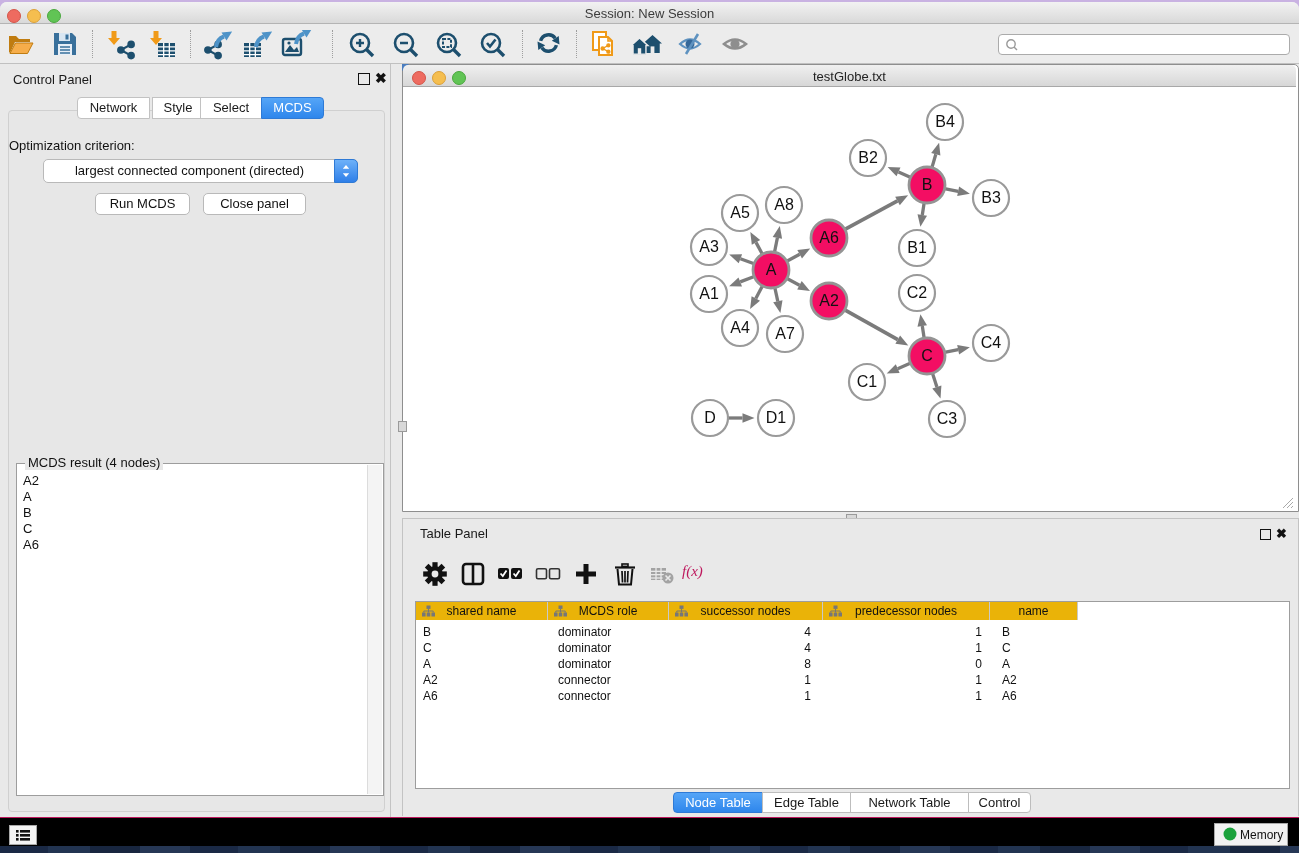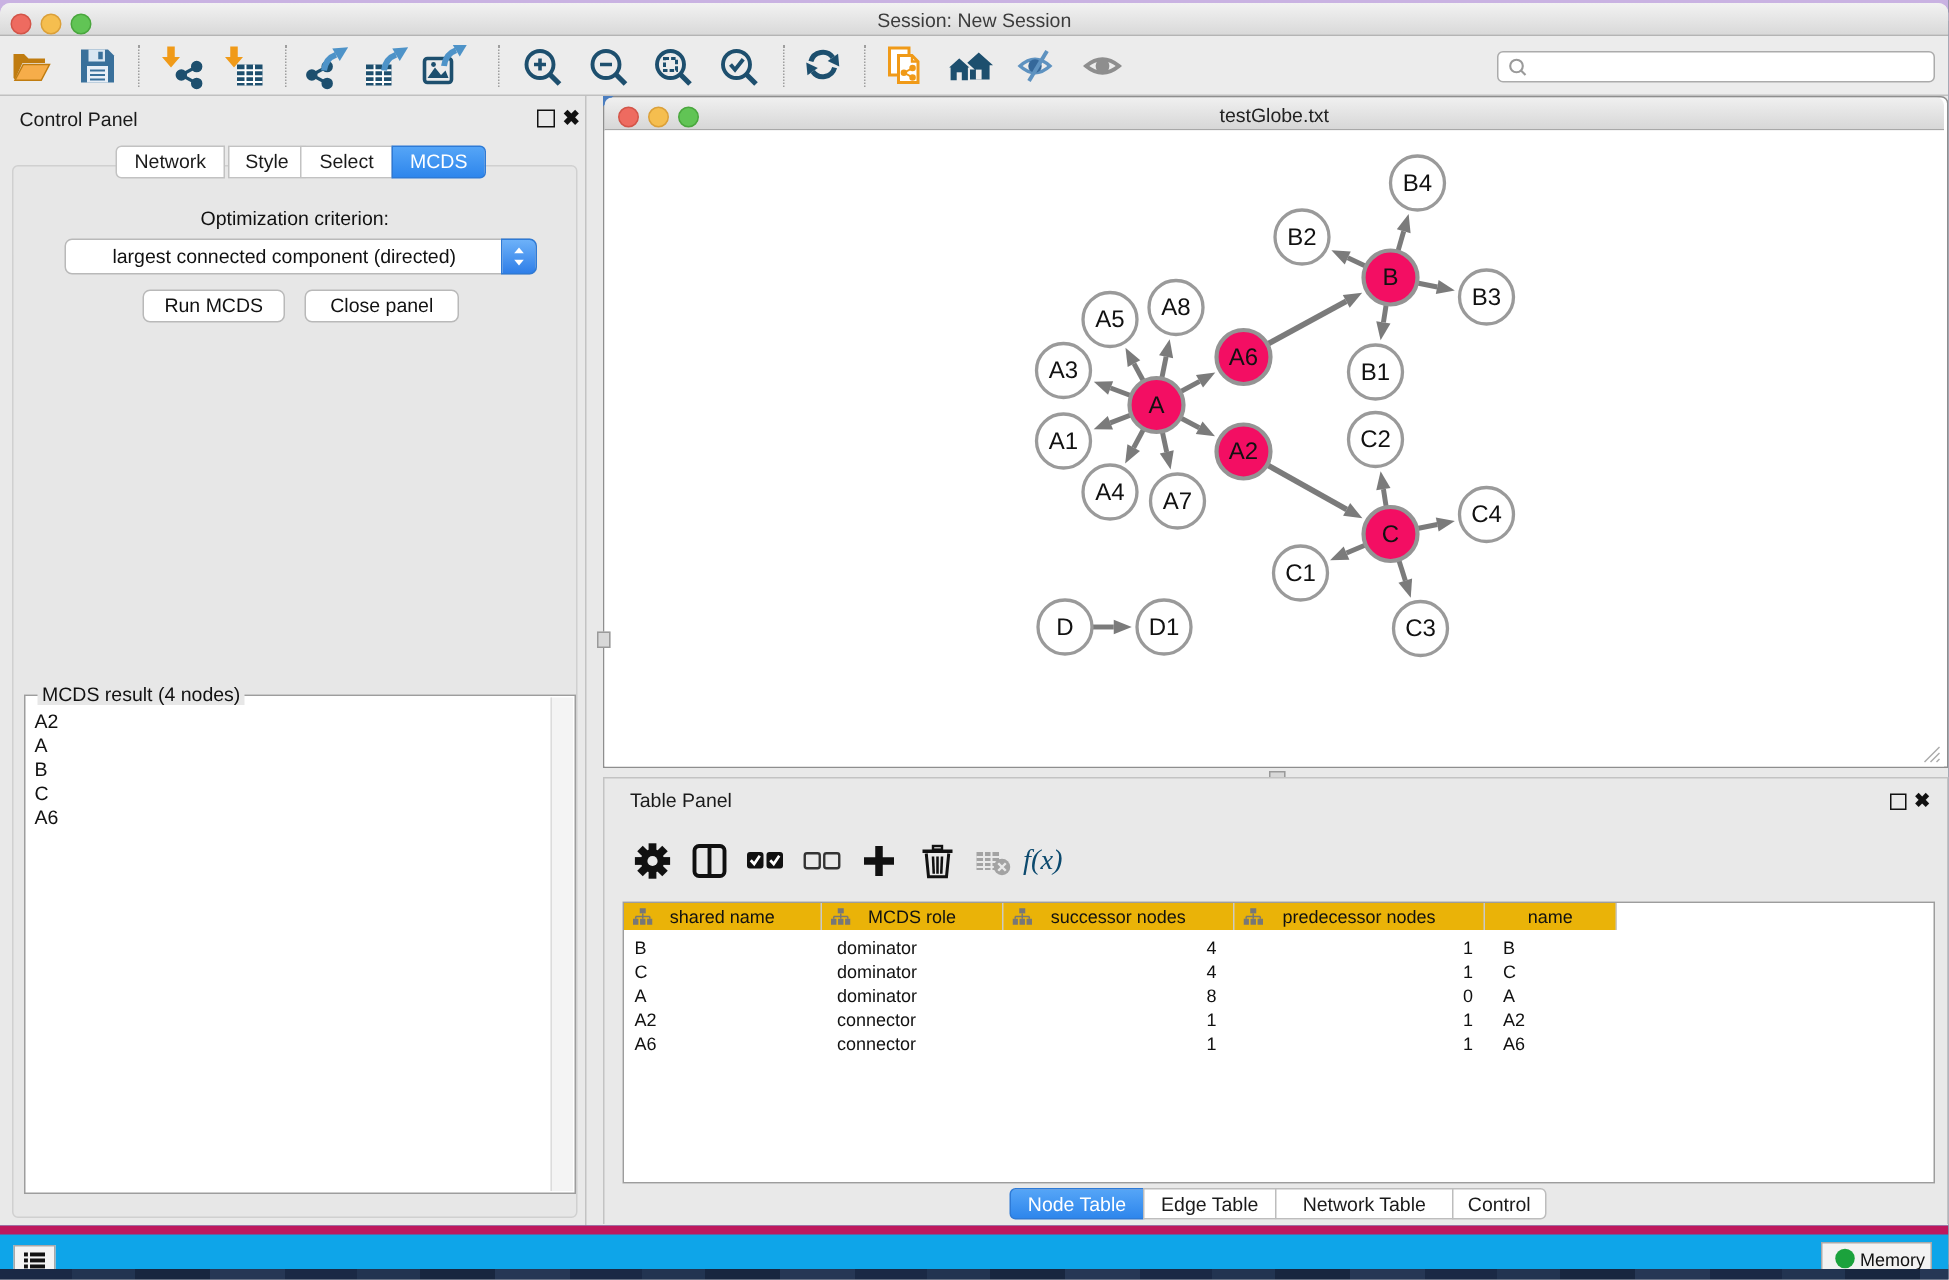--- a/index.html
+++ b/index.html
@@ -17,21 +17,21 @@
 #searchbox{left:998px;top:10px;width:290px;height:19px;background:#fff;border:1px solid #ababab;border-radius:4px}
 #mainarea{left:0;top:62px;width:1299px;height:753px;background:#e9e9e9}
 
 #cpanel{left:0;top:0;width:390px;height:753px;background:#e9e9e9;border-right:1px solid #c3c3c3}
 #cp-title{left:13px;top:8px;font-size:13px;color:#1a1a1a}
 .wbtn{position:absolute;top:9px;font-size:12px;color:#111}
 #cp-tabs{left:77px;top:33px;height:22px;z-index:3}
 .tab{position:absolute;top:0;height:20px;border:1px solid #c2c2c2;background:#fff;font-size:13px;color:#1a1a1a;text-align:center;line-height:20px}
 .tabsel{background:linear-gradient(#55a5f7,#2e86ec);color:#fff;border-color:#2e7ad6}
 #cp-inner{left:8px;top:46px;width:375px;height:700px;background:#e7e7e7;border:1px solid #d0d0d0;border-radius:4px}
-#opt-label{left:0;top:27px;width:100%;text-align:center;font-size:13px;color:#111}
+#opt-label{left:0;top:27px;width:100%;text-align:left;font-size:13px;color:#111}
 #cp-select{left:34px;top:48px;width:291px;height:22px;background:#fff;border:1px solid #b9b9b9;border-radius:5px;font-size:13px;color:#111;text-align:center;line-height:21px;padding-right:22px}
 #cp-spin{right:-1px;top:-1px;width:22px;height:22px;border-radius:0 5px 5px 0;background:linear-gradient(#6db1f9,#2f7fe8);border:1px solid #2e7ad6}
 .cbtn{position:absolute;height:20px;background:#fff;border:1px solid #b9b9b9;border-radius:5px;font-size:13px;color:#111;text-align:center;line-height:19px}
 #mcds-box{left:7px;top:352px;width:366px;height:331px;border:1px solid #9d9d9d;background:#fff}
 #mcds-label{left:16px;top:344px;background:#e7e7e7;padding:0 3px;font-size:13px;color:#111}
 #mcds-list{left:1px;top:1px;width:352px;height:329px;font-size:13px;color:#111;line-height:16px;padding:8px 0 0 5px}
 #mcds-scroll{right:1px;top:1px;width:14px;height:329px;background:#f4f4f4;border-left:1px solid #dcdcdc}
 
 #netwin{left:402px;top:0px;width:895px;height:446px;background:#fff;border:1px solid #8e8e8e;border-radius:5px 5px 0 0}
 #net-titlebar{left:0;top:0;width:893px;height:21px;background:linear-gradient(#f0f0f0,#d7d7d7);border-bottom:1px solid #a8a8a8;border-radius:5px 5px 0 0}
@@ -40,21 +40,21 @@
 
 #tpanel{left:402px;top:454px;width:895px;height:297px;background:#e9e9e9;border:1px solid #c3c3c3;border-bottom:none}
 #tp-title{left:17px;top:7px;font-size:13px;color:#1a1a1a}
 #tp-toolbar{left:0;top:0;width:893px;height:297px}
 #tp-table{left:12px;top:82px;width:873px;height:186px;background:#fff;border:1px solid #9d9d9d}
 .thdr{position:absolute;top:0;height:18px;background:#eab308;border-right:1px solid #c9c9c9;font-size:12px;color:#111;text-align:center;line-height:18px}
 .trow{position:absolute;font-size:12px;color:#111;height:16px;line-height:16px}
 #tp-tabs{left:0;top:273px;width:893px;height:24px}
 .btab{position:absolute;top:0;height:19px;background:#fff;border:1px solid #bdbdbd;font-size:13px;color:#1a1a1a;text-align:center;line-height:20px}
 
-#statusbar{left:0;top:815px;width:1299px;height:29px;background:#0ea5e9;border-top:6px solid #be185d}
+#statusbar{left:0;top:815px;width:1299px;height:29px;background:#000000;border-top:1px solid #be185d}
 #list-btn{left:9px;top:7px;width:26px;height:18px;background:#f4f4f4;border:1px solid #a9a9a9}
 #mem-btn{left:1214px;top:5px;width:72px;height:21px;background:#f2f2f2;border:1px solid #a9a9a9;font-size:13px;color:#111}
 svg{position:absolute}
 </style>
 </head>
 <body>
 <div id="wallp-top" class="abs"></div>
 <div id="wallp-bot" class="abs"></div>
 <div id="app" class="abs">
   <div id="titlebar" class="abs">
@@ -367,21 +367,21 @@
           <svg class="abs" width="25" height="22" viewBox="0 0 25 22" style="left:247px;top:44px">
             <rect x="1" y="5" width="15" height="12" fill="#a3a3a3"></rect>
             <line x1="1" y1="8.333333333333332" x2="16" y2="8.333333333333332" stroke="#e9e9e9" stroke-width="1.3"></line>
             <line x1="1" y1="11.666666666666666" x2="16" y2="11.666666666666666" stroke="#e9e9e9" stroke-width="1.3"></line>
             <line x1="1" y1="15.0" x2="16" y2="15.0" stroke="#e9e9e9" stroke-width="1.3"></line>
             <line x1="6.0" y1="5" x2="6.0" y2="17" stroke="#e9e9e9" stroke-width="1.3"></line>
             <line x1="11.0" y1="5" x2="11.0" y2="17" stroke="#e9e9e9" stroke-width="1.3"></line>
             <circle cx="18" cy="15" r="5.5" fill="#a3a3a3"></circle>
             <path d="M15.5 12.5 L20.5 17.5 M20.5 12.5 L15.5 17.5" stroke="#e9e9e9" stroke-width="1.6"></path>
           </svg>
-          <div class="abs" style="left:279px;top:44px;width:40px;font-family:'Liberation Serif',serif;font-style:italic;font-size:19px;color:#0c4a6e">f(x)</div>
+          <div class="abs" style="left:279px;top:44px;width:40px;font-family:'Liberation Serif',serif;font-style:italic;font-size:15px;color:#be185d">f(x)</div>
       </div>
       <div id="tp-table" class="abs">
         <div class="thdr" style="left:0px;width:131px"><span style="position:absolute;left:6px;top:3px">
               <svg width="13" height="12" viewBox="0 0 13 12" style="vertical-align:-1px">
                 <g fill="#777">
                   <rect x="4.5" y="0.5" width="4" height="3.4"></rect>
                   <rect x="0" y="7.5" width="3.6" height="4"></rect>
                   <rect x="4.7" y="7.5" width="3.6" height="4"></rect>
                   <rect x="9.4" y="7.5" width="3.6" height="4"></rect>
                 </g>

